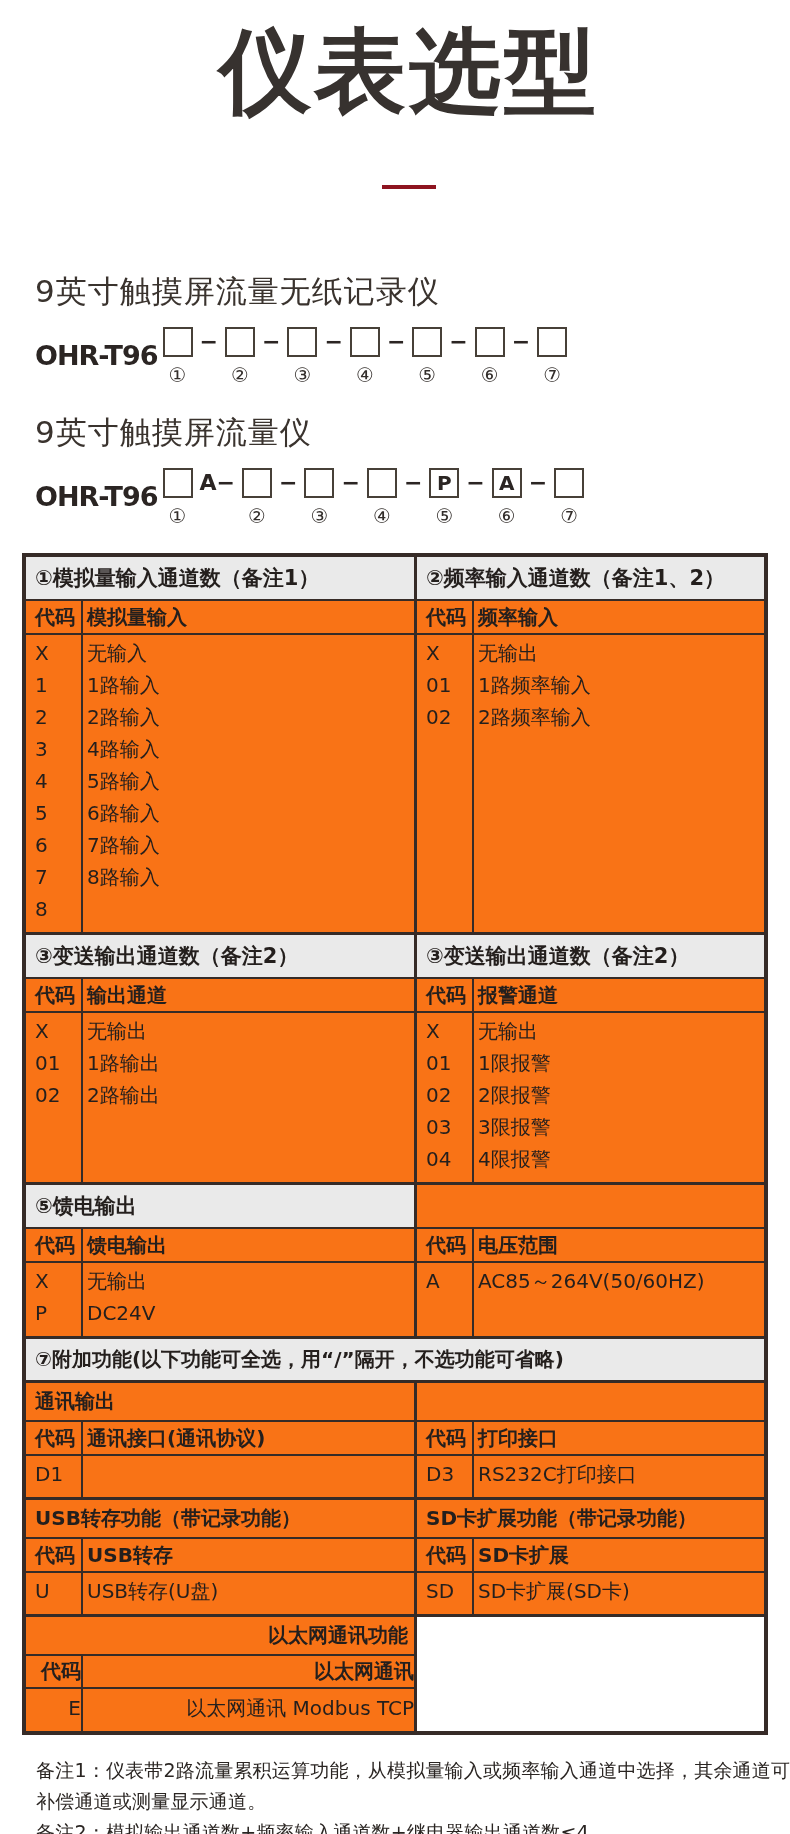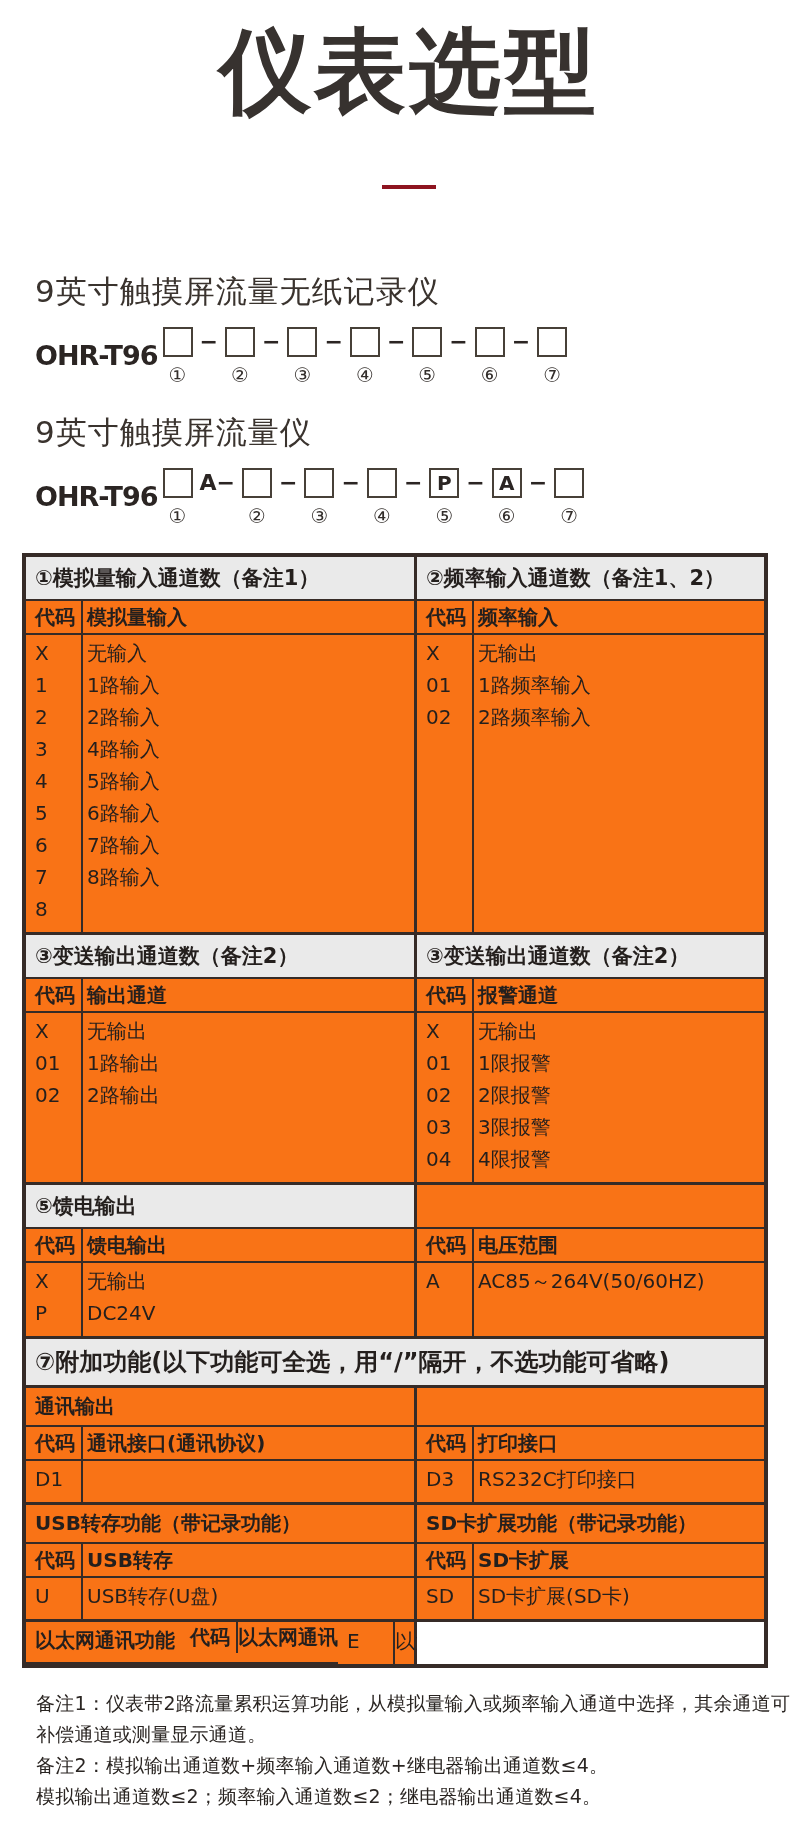--- a/index.html
+++ b/index.html
@@ -59,34 +59,34 @@
   .band:first-child{border-top:none;}
   .band.sep{border-top-width:3px;}
   .hl{width:391px;border-right:3px solid var(--line);display:flex;}
   .hr{flex:1;display:flex;}
   .padcell{
     flex:1;padding:7px 6px 7px 9px;
     font-weight:700;font-size:21px;letter-spacing:0px;white-space:nowrap;
   }
   .head2 .hl,.head2 .hr{background:var(--gray);}
   .band.head1{display:block;background:var(--gray);}
-  .head1 .padcell{font-size:24px;border-radius:8px;}
+  .head1 .padcell{font-size:20px;border-radius:8px;}
   .plain2 .padcell{padding:5px 6px 5px 9px;font-size:20px;}
   .codecol{width:57px;border-right:2px solid var(--line);display:flex;flex-direction:column;}
   .desccol{flex:1;display:flex;flex-direction:column;min-width:0;}
   .cellrow{
     height:32px;line-height:32px;font-size:20px;
     padding-left:9px;white-space:nowrap;overflow:hidden;
   }
   .desccol .cellrow{padding-left:4px;}
   .cols2 .cellrow{font-weight:700;}
   .data2 .codecol,.data2 .desccol{padding:2px 0 7px 0;}
   .data2 .cellrow{font-weight:500;}
   
-  .group .hl{flex-direction:row;}
+  .group .hl{flex-direction:column;text-align:right;}
   .g-band{padding:5px 6px 5px 9px;font-weight:700;font-size:20px;border-bottom:2px solid var(--line);white-space:nowrap;}
   .g-row{display:flex;border-bottom:2px solid var(--line);}
   .g-row.last{border-bottom:none;}
   .g-code{width:57px;border-right:2px solid var(--line);font-size:20px;padding-left:9px;white-space:nowrap;}
   .g-desc{flex:1;font-size:20px;white-space:nowrap;}
   .g-row .g-code,.g-row .g-desc{height:31px;line-height:31px;font-weight:700;}
   .g-row.last .g-code,.g-row.last .g-desc{height:42px;line-height:38px;font-weight:500;}
   .g-empty{flex:1;background:#fff;}
   
   .notes{margin:22px 38px 0 36px;}

